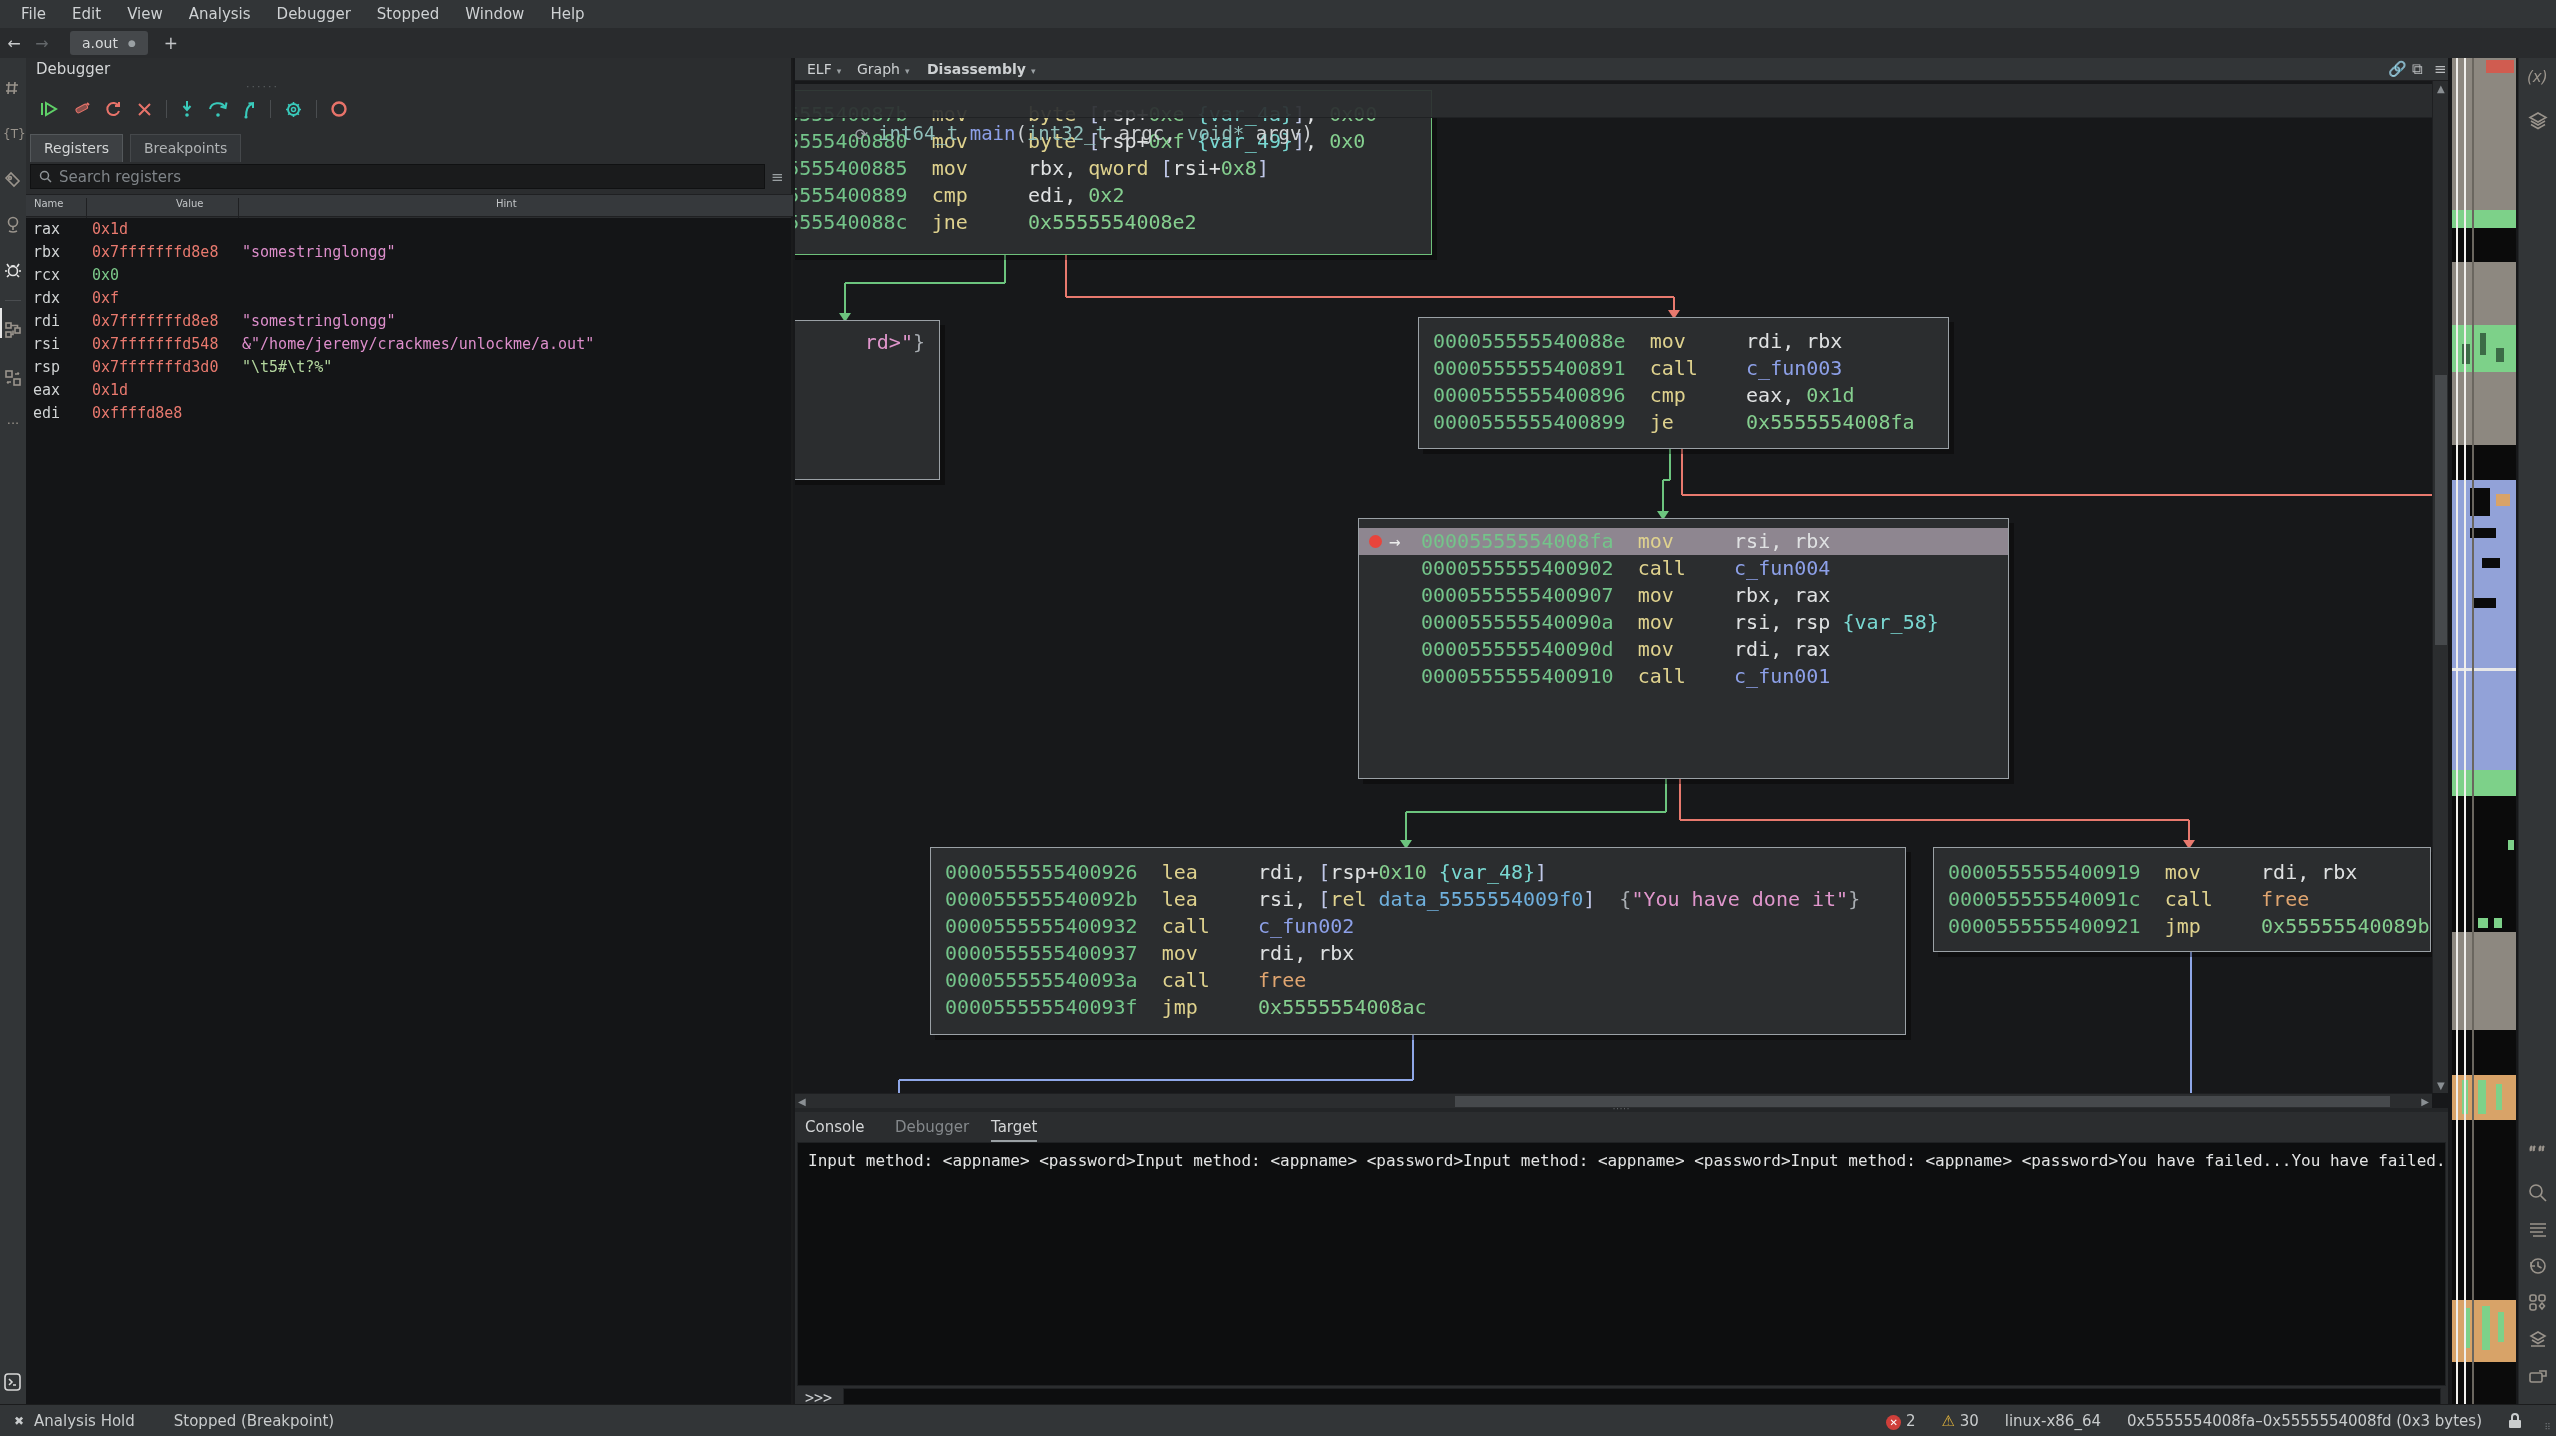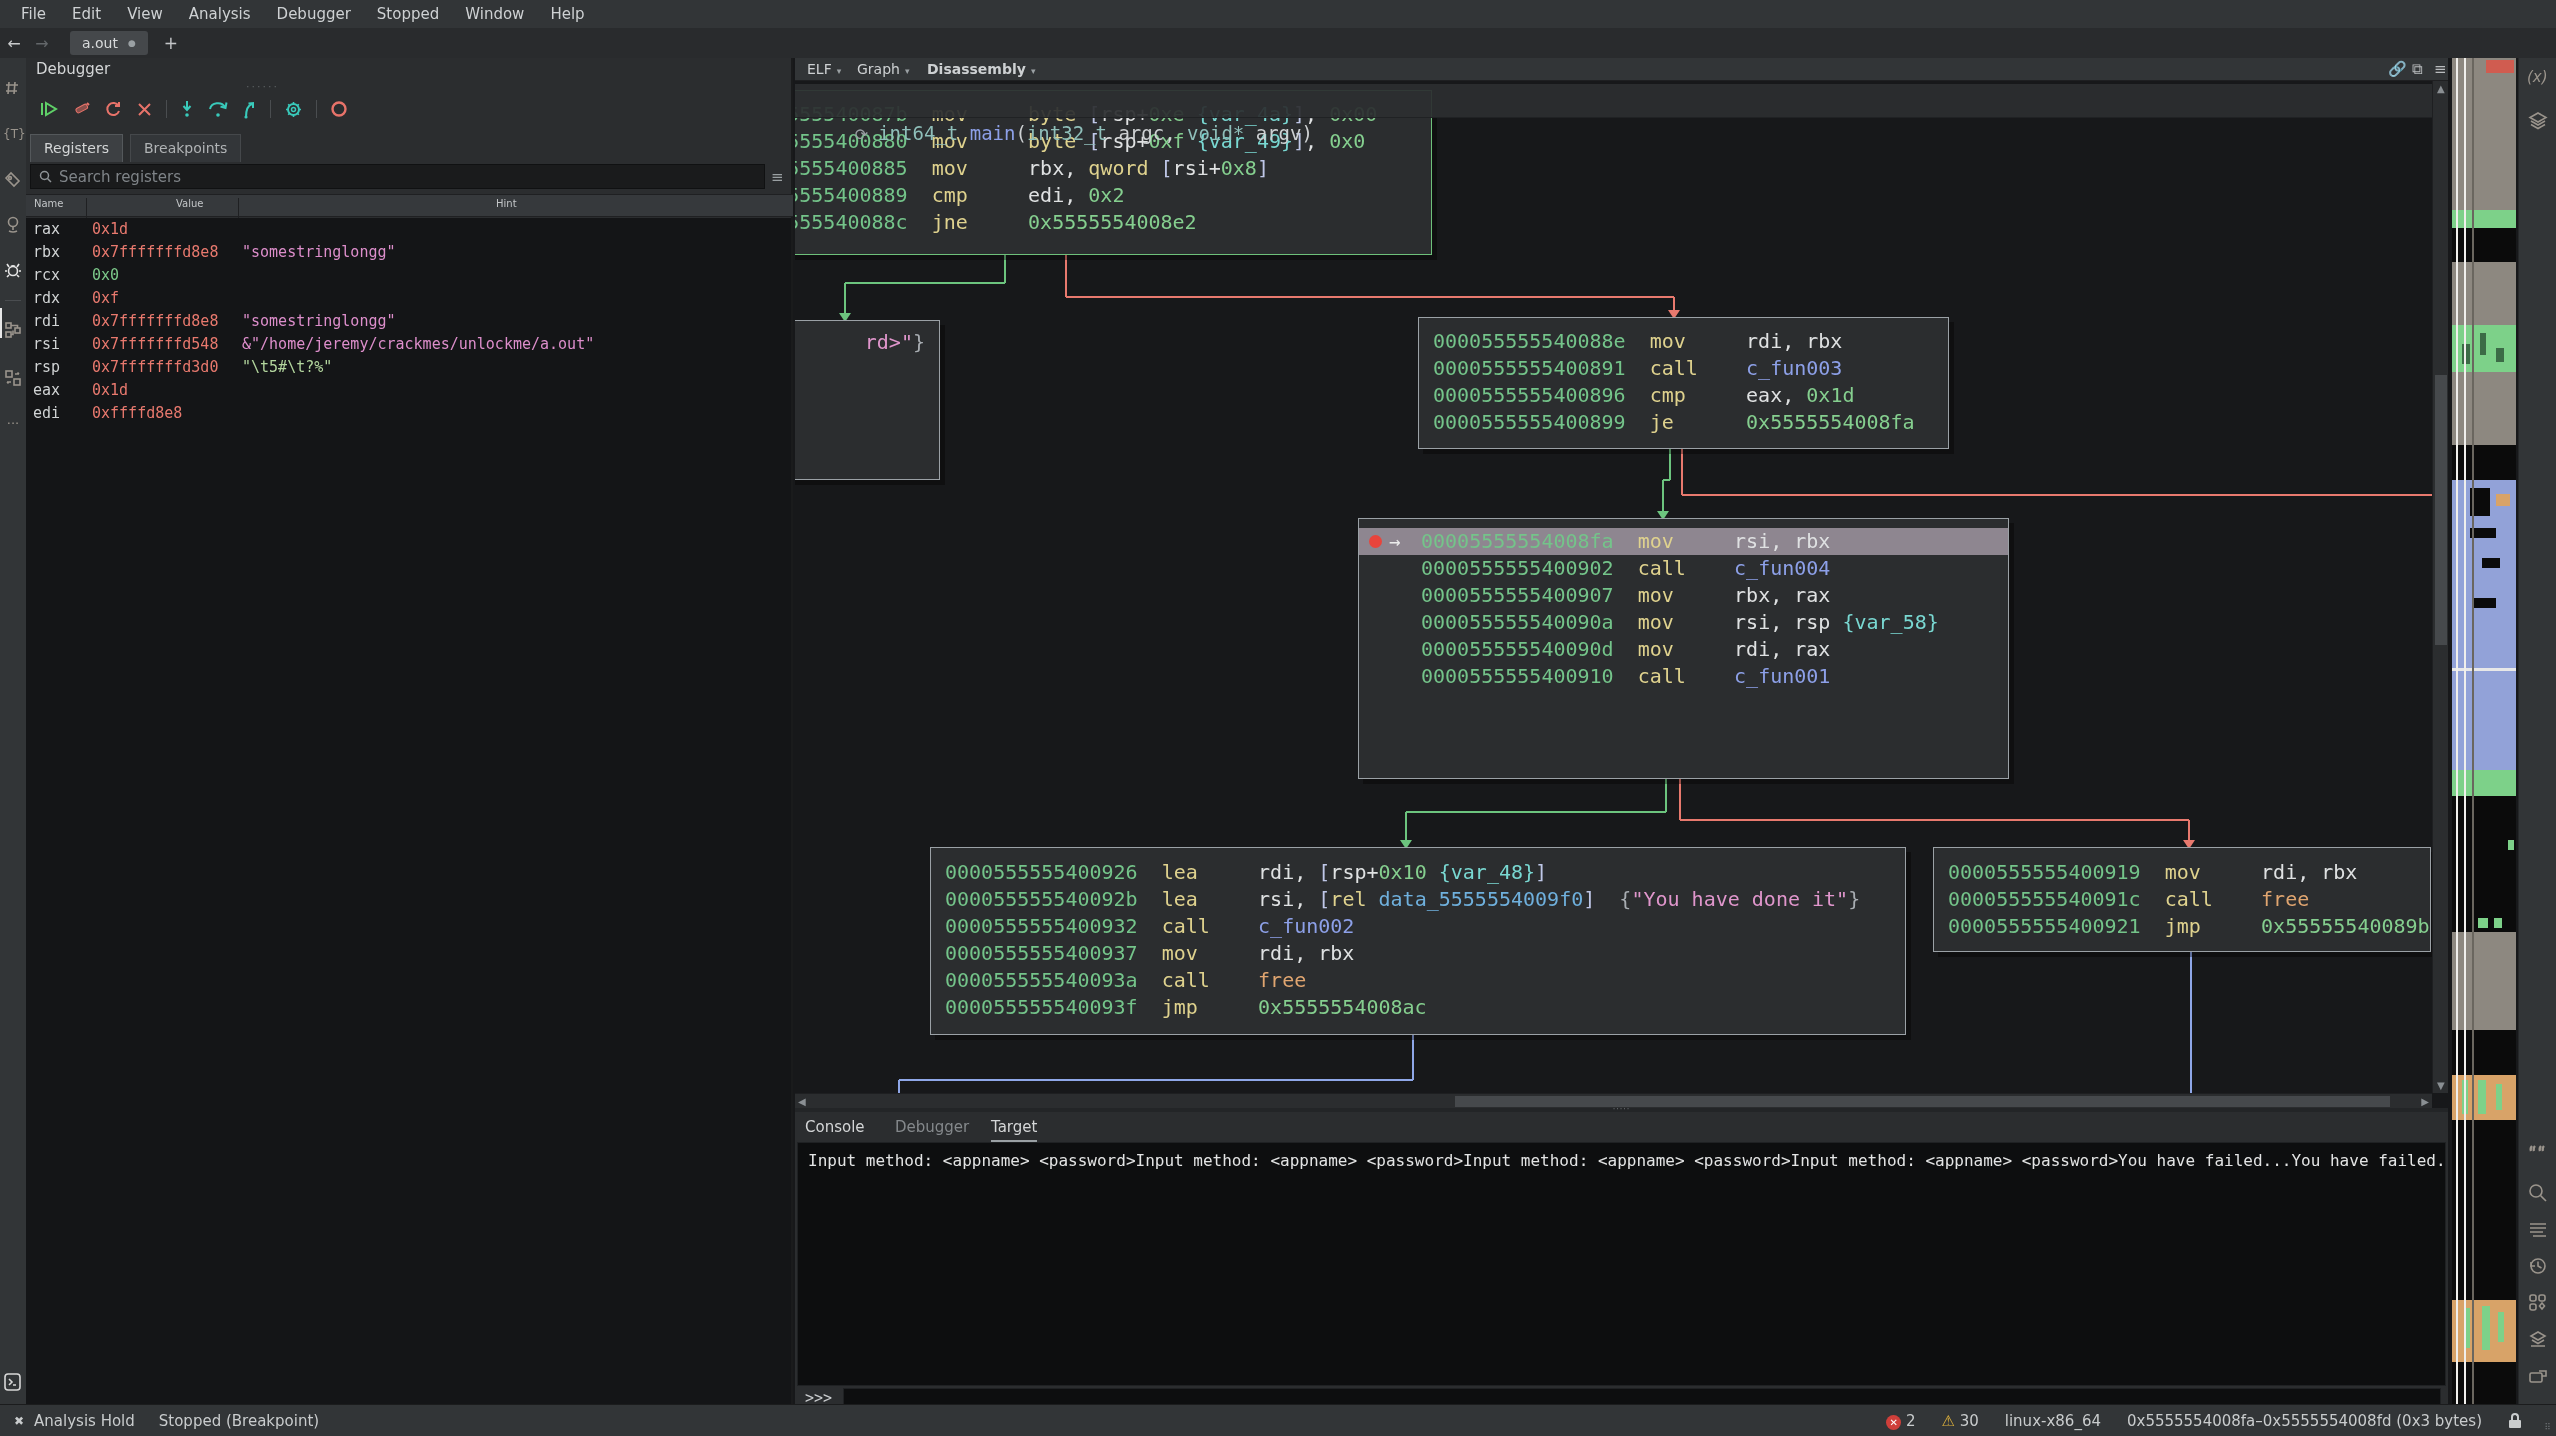--- a/index.html
+++ b/index.html
@@ -428,21 +428,21 @@
   <span class="rr-ic" style="top:1307px"><svg width="22" height="22">
         <rect x="3" y="8" width="12" height="9" rx="1.5"></rect>
         <path d="M15 11 H19 V6 L12 6"></path>
       </svg></span>
 </div>
 
 <div id="statusbar" class="abs">
   <div id="sb-left">
     <span style="font-size:12px">✖</span>
     <span>Analysis Hold</span>
-    <span style="margin-left:14px">Stopped (Breakpoint)</span>
+    <span style="margin-left:29px">Stopped (Breakpoint)</span>
   </div>
   <div id="sb-right">
     <span><span class="err-ic">✕</span>&nbsp;<span>2</span></span>
     <span><span class="warn-ic">⚠</span>&nbsp;<span>30</span></span>
     <span>linux-x86_64</span>
     <span>0x5555554008fa–0x5555554008fd (0x3 bytes)</span>
     <span class="lock">
         <span class="arch"></span>
         <span class="body"></span>
       </span>

